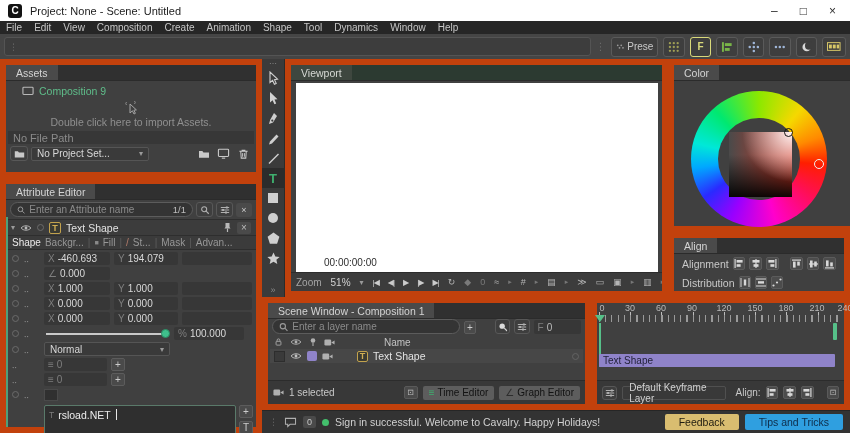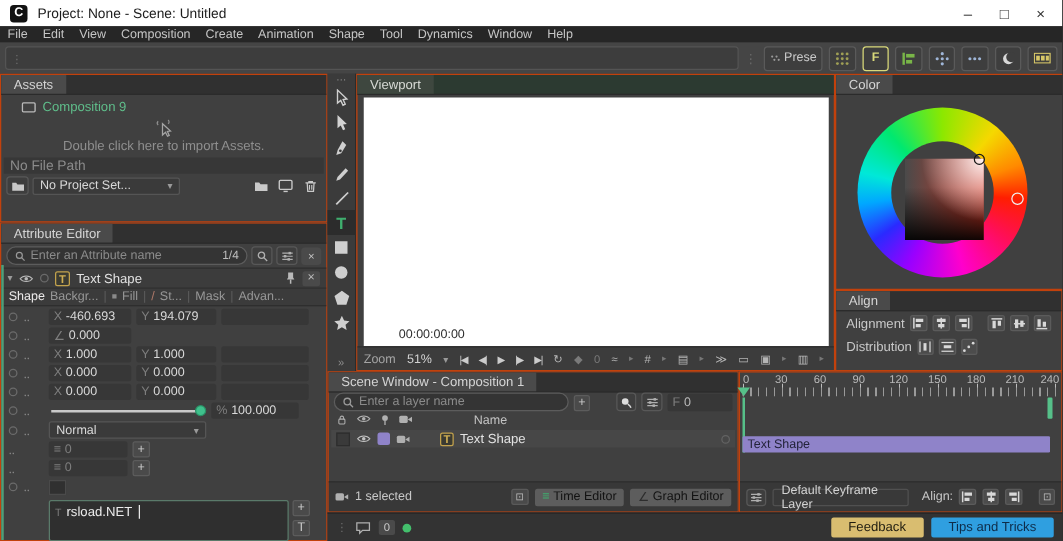--- a/index.html
+++ b/index.html
@@ -14,21 +14,21 @@
 .win-controls{margin-left:auto;display:flex;gap:22px;color:#333;font-size:12px;align-items:center;padding-right:6px}
 .win-controls span{cursor:pointer}
 .menubar{left:0;top:21px;width:850px;height:13px;background:#262626;display:flex;align-items:center;font-size:10px;color:#c6c6c6}
 .menubar span{padding:0 6px;cursor:default}
 .toolbar{left:0;top:34px;width:850px;height:25px;background:#454545;display:flex;align-items:center;padding:0 4px;gap:5px}
 .tb-well{width:606px;height:19px;background:#3d3d3d;border:1px solid #545454;border-radius:3px;display:flex;align-items:center;padding:0 4px;color:#6e6e6e;font-size:9px}
 .tb-sep{color:#6a6a6a;font-size:10px}
 .tb-btn{height:20px;min-width:21px;background:#3e3e3e;border:1px solid #5a5a5a;border-radius:3px;display:flex;align-items:center;justify-content:center;gap:3px;padding:0 4px;color:#c9c9c9;font-size:10px;cursor:pointer}
 .tb-btn.active{border-color:#d9d97a;color:#d9d97a}
 
-.panel{position:absolute;background:#404040;border:1px solid #c2410c}
+.panel{position:absolute;background:#404040;border:6px solid #c2410c}
 .tabstrip{height:16px;background:#303030;display:flex;border-bottom:1px solid #2b2b2b}
 .tab{background:#4a4a4a;color:#d4d4d4;padding:0 10px;font-size:10.5px;display:flex;align-items:center;cursor:pointer}
 .vp-strip{background:#2c3a31}
 .vp-strip .tab{background:#3e473f;color:#d6d9d4}
 .search{background:#343434;border:1px solid #5c5c5c;border-radius:8px;height:15px;display:flex;align-items:center;padding:0 6px;gap:4px;flex:1}
 .search input{background:transparent;border:0;outline:0;color:#ddd;font-size:10px;width:100%;font-family:inherit}
 .search input::placeholder{color:#8b8b8b}
 .ib{display:flex;align-items:center;justify-content:center;cursor:pointer}
 .btnish{background:#3e3e3e;border:1px solid #585858;border-radius:3px}
 
@@ -57,21 +57,21 @@
 .canvas{position:absolute;left:5px;top:18px;right:4px;bottom:19px;background:#fff}
 .timecode{position:absolute;left:28px;bottom:4px;color:#2e2e2e;font-size:10px}
 .zoombar{position:absolute;left:0;right:0;bottom:0;height:19px;background:#3c3c3c;border-top:1px solid #2d2d2d;display:flex;align-items:center;padding:0 5px;gap:9px;font-size:10px;color:#c7c7c7;white-space:nowrap;overflow:hidden}
 .tr{font-size:8px;letter-spacing:-1px;color:#cccccc;cursor:pointer}
 .mini{font-size:9px;color:#b5b5b5;cursor:pointer}
 .mini.dim{color:#7a7a7a}
 .mini.grn{color:#58c08a}
 .caret-r{font-size:7px;color:#777}
 
 .srow{display:flex;align-items:flex-end;gap:4px;padding:2px 4px;height:17px}
-.hdr{display:flex;height:12px;gap:7px;padding:0 6px;color:#c3c3c3;font-size:10px}
+.hdr{display:flex;align-items:center;height:12px;gap:7px;padding:0 6px;color:#c3c3c3;font-size:10px}
 .layer-row{display:flex;align-items:center;gap:5px;height:14px;background:#474747;margin:1px 2px;padding:0 4px;font-size:10.5px;color:#e3e3e3;cursor:pointer}
 .swatch{width:10px;height:10px;border-radius:2px;background:#8f83c9}
 .hscroll{position:absolute;left:4px;right:10px;bottom:19px;height:5px;background:#5d5d5d;border-radius:2px}
 .bbar{position:absolute;left:0;right:0;bottom:0;height:24px;background:#383838;border-top:1px solid #2c2c2c;display:flex;align-items:center;gap:5px;padding:7px 5px;font-size:10px;color:#c8c8c8}
 .gbtn{height:14px;background:#5d5d5d;border-radius:2px;color:#121212;display:flex;align-items:center;gap:3px;padding:0 6px;font-size:10px;cursor:pointer}
 .sqbtn{width:14px;height:13px;background:#4a4a4a;border:1px solid #5a5a5a;border-radius:2px;display:flex;align-items:center;justify-content:center;color:#bbb;font-size:8px;cursor:pointer}
 
 .tk{position:absolute;transform:translateX(-50%);font-size:9px;color:#b8b8b8;top:0}
 .ruler-ticks{position:absolute;left:2px;right:2px;top:12px;height:7px;
  background:repeating-linear-gradient(to right,#9a9a9a 0 1px,transparent 1px 6.25px);}
@@ -266,21 +266,21 @@
     <div class="tabstrip">
         <div class="tab">Attribute Editor</div>
       </div>
     <div style="display:flex;gap:3px;padding:2px 4px;align-items:center">
       <div class="search">
         <svg width="10" height="10" viewBox="0 0 12 12">
             <circle cx="5" cy="5" r="3.4" fill="none" stroke="#9a9a9a" stroke-width="1.4"></circle>
             <line x1="7.6" y1="7.6" x2="11" y2="11" stroke="#9a9a9a" stroke-width="1.4"></line>
           </svg>
         <input placeholder="Enter an Attribute name" style="">
-        <span style="color:#bdbdbd;font-size:9.5px">1/4</span>
+        <span style="color:#bdbdbd;font-size:9.5px">1/1</span>
       </div>
       <div class="ib btnish" style="width:17px;height:15px">
         <svg width="10" height="10" viewBox="0 0 12 12">
             <circle cx="5" cy="5" r="3" fill="none" stroke="#b0b0b0" stroke-width="1.3"></circle>
             <line x1="7.3" y1="7.3" x2="10.5" y2="10.5" stroke="#b0b0b0" stroke-width="1.3"></line>
           </svg>
       </div>
       <div class="ib btnish" style="width:17px;height:15px">
         <svg width="10" height="10" viewBox="0 0 12 12">
             <g stroke="#b0b0b0" stroke-width="1.2">
@@ -816,18 +816,19 @@
     </div>
   </div>
 
   <div class="statusbar abs">
     <span style="color:#6e6e6e;font-size:9px">⋮</span>
     <svg width="13" height="11" viewBox="0 0 14 12">
         <path d="M1.5 1.5 h11 v6.5 h-6 l-2.5 2.5 v-2.5 h-2.5 Z" fill="none" stroke="#b0b0b0" stroke-width="1.1"></path>
       </svg>
     <span class="chip0">0</span>
     <span class="dotg"></span>
+    <span style="color:#d0d0d0">Sign in successful. Welcome to Cavalry. Happy Holidays!</span>
     <span style="flex:1"></span>
     <div class="fb" style="background:#d9bd70;color:#1f1c10">Feedback</div>
     <div class="fb" style="background:#2f9fe0;color:#0e2c49">Tips and Tricks</div>
   </div>
 
 </div>
 
 </body></html>

